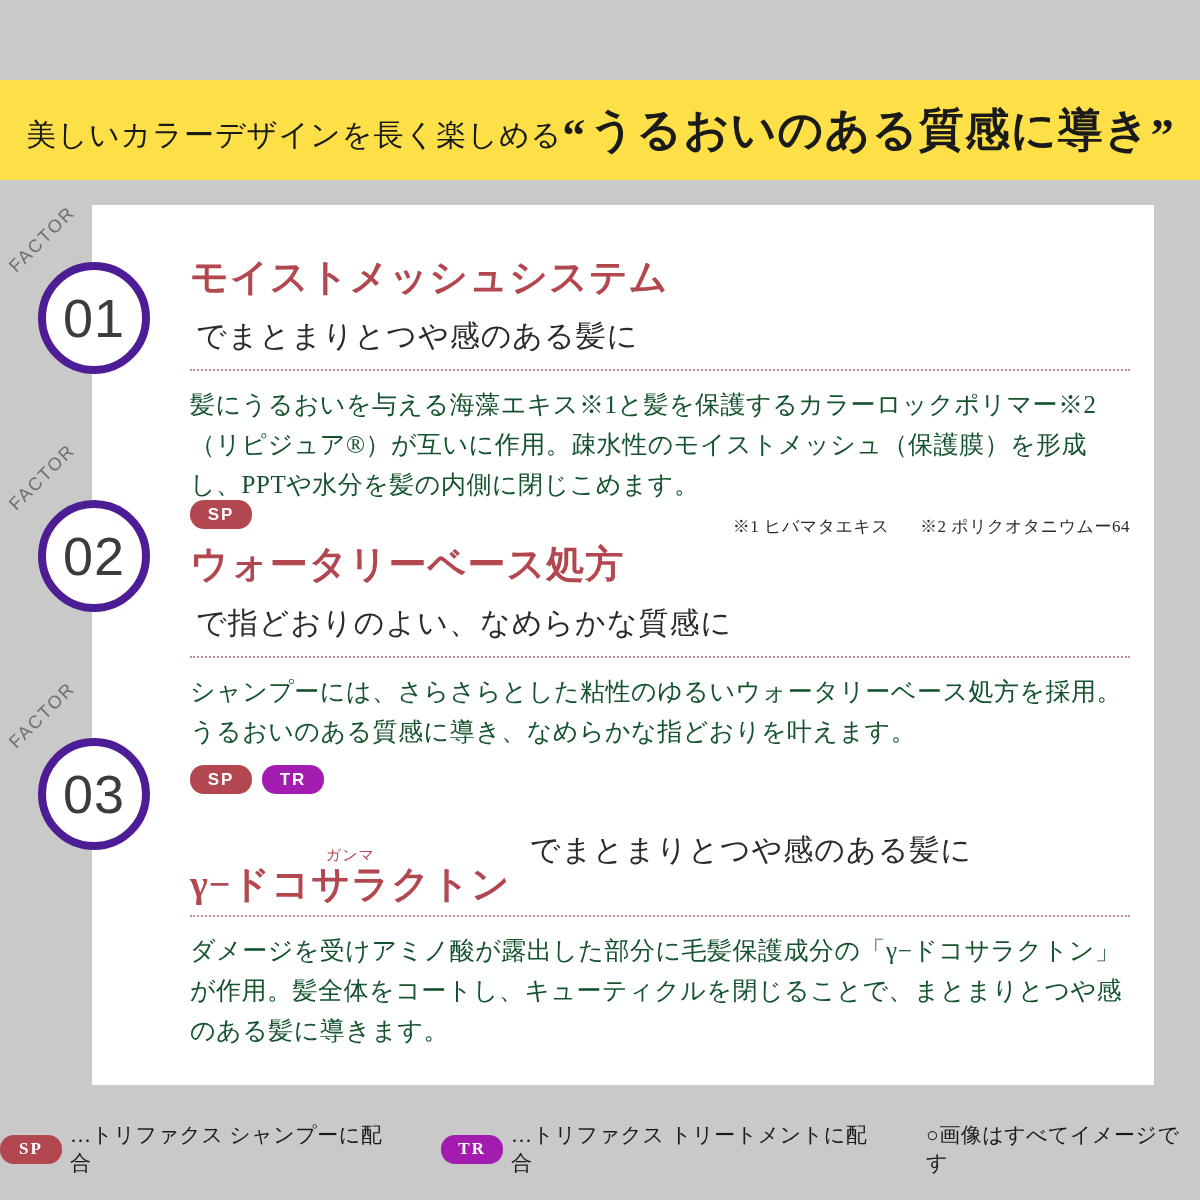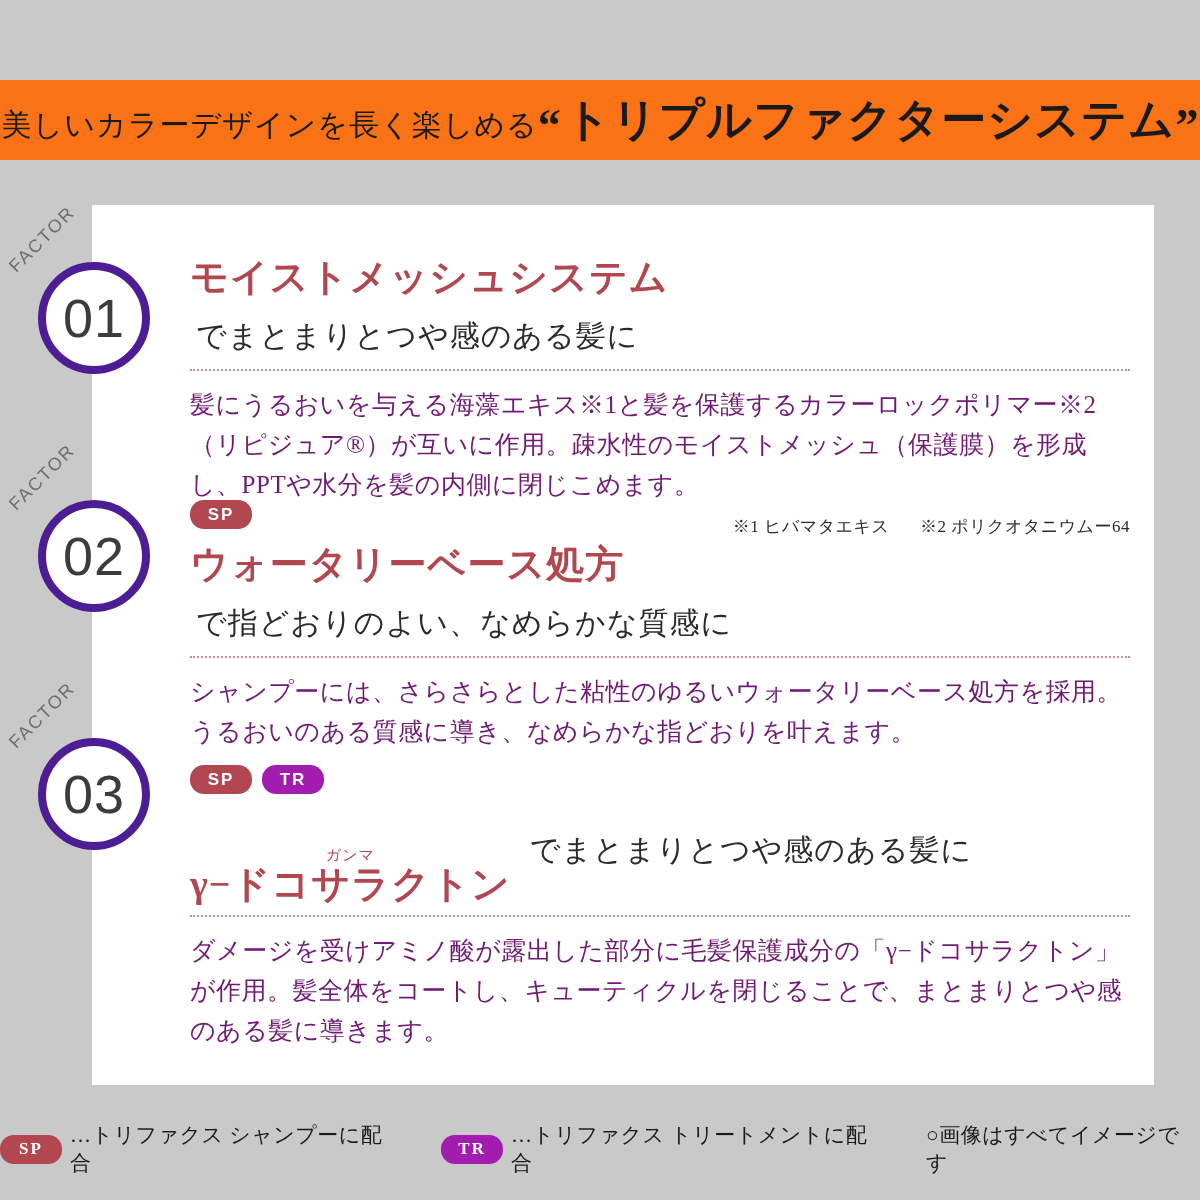--- a/index.html
+++ b/index.html
@@ -14,22 +14,22 @@
     overflow: hidden;
     position: relative;
   }
 
   
   .header-band {
     position: absolute;
     left: 0;
     top: 80px;
     width: 1200px;
-    height: 80px;
-    background: #f97316;
+    height: 100px;
+    background: #fde047;
     display: flex;
     align-items: center;
     justify-content: center;
   }
   .header-inner {
     display: flex;
     align-items: baseline;
     white-space: nowrap;
     padding: 0 10px;
   }
@@ -172,21 +172,21 @@
   .dotted {
     border: 0;
     border-top: 2px dotted #c98f90;
     margin: 12px 0 14px 0;
   }
 
   .body-text {
     font-family: "Liberation Serif", serif;
     font-size: 25px;
     line-height: 1.6;
-    color: #701a75;
+    color: #14532d;
     letter-spacing: 0.5px;
   }
   .notes {
     font-family: Liberation Serif, serif;
     font-size: 17px;
     color: #2b2b2b;
     text-align: right;
     margin-top: 10px;
     letter-spacing: 0.5px;
   }
@@ -215,21 +215,21 @@
   .legend-item .tag { margin-right: 8px; }
   .legend-gap { width: 40px; }
 </style>
 </head>
 <body>
 
 <div class="header-band">
   <div class="header-inner">
     <span class="header-lead">美しいカラーデザインを長く楽しめる</span>
     <span class="quote-mark">“</span>
-    <span class="header-main">トリプルファクターシステム</span>
+    <span class="header-main">うるおいのある質感に導き</span>
     <span class="quote-mark">”</span>
   </div>
 </div>
 
 <div class="card"></div>
 
 <div class="factor-word word-1">FACTOR</div>
 <div class="factor-badge badge-1">
   <span class="num">01</span>
 </div>

